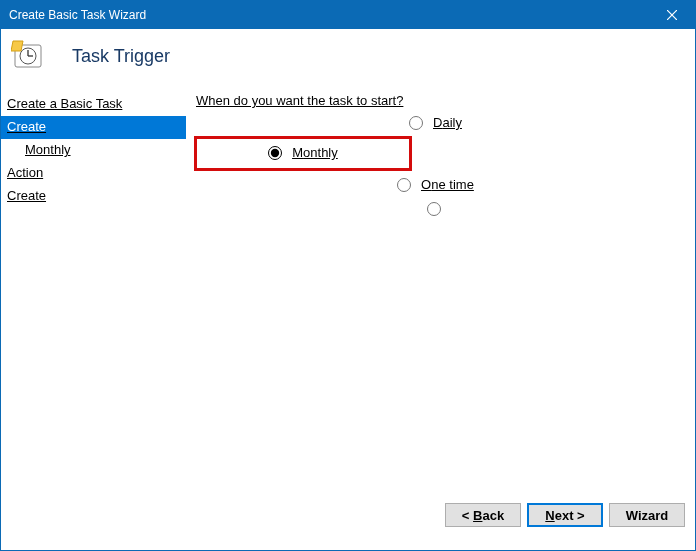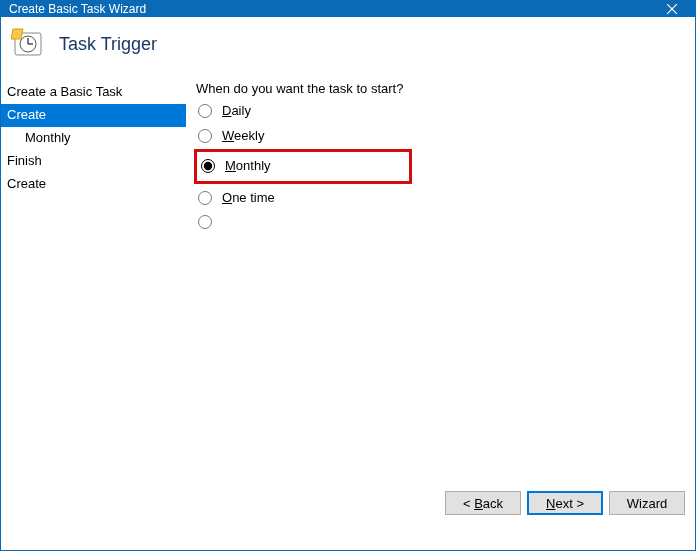--- a/index.html
+++ b/index.html
@@ -9,21 +9,21 @@
     font-size: 13px;
     color: #000;
     background: #fff;
     width: 696px;
     height: 551px;
     overflow: hidden;
     border: 1px solid #0b6ab5;
   }
   
   .titlebar {
-    height: 16px;
+    height: 28px;
     background: #0b6ab5;
     color: #fff;
     display: flex;
     align-items: center;
     justify-content: space-between;
     padding: 0 0 0 8px;
   }
   .titlebar-title {
     font-size: 12px;
   }
@@ -34,35 +34,36 @@
     align-items: center;
     justify-content: center;
     font-size: 14px;
     cursor: pointer;
   }
   
   .header {
     display: flex;
     align-items: center;
     padding: 10px 14px 16px 10px;
-    gap: 14px;
+    gap: 27px;
   }
   .header-icon {
     width: 34px;
     height: 34px;
   }
   .header-title {
     font-size: 18px;
     color: #193a65;
     font-weight: 400;
   }
   
   .main {
     display: flex;
     height: 410px;
+    text-decoration: underline;
   }
   .sidebar {
     width: 185px;
     padding: 4px 0 0 0;
   }
   .side-item {
     padding: 1px 6px 2px 6px;
     line-height: 20px;
     cursor: pointer;
   }
@@ -78,20 +79,21 @@
   .question {
     font-size: 13px;
     margin-bottom: 3px;
   }
   .radio-row {
     display: flex;
     align-items: center;
     gap: 6px;
     padding: 4px 2px 4px 2px;
     margin-bottom: 2px;
+    justify-content: center;
   }
   .radio-row input[type="radio"] {
     width: 14px;
     height: 14px;
     margin: 0 4px 0 0;
     accent-color: #000;
   }
   .radio-label {
     font-size: 13px;
   }
@@ -103,20 +105,21 @@
     margin: 0 0 2px -2px;
   }
   
   .footer {
     height: 40px;
     padding: 4px 10px 0 0;
     display: flex;
     justify-content: flex-end;
     gap: 6px;
     border-top: none;
+    font-weight: bold;
   }
   .btn {
     min-width: 76px;
     height: 24px;
     background: #e1e1e1;
     border: 1px solid #adadad;
     font: inherit;
     cursor: pointer;
     padding: 0 10px;
   }
@@ -147,33 +150,29 @@
     <polygon points="2,2 12,2 10,12 0,12" fill="#f7c948" stroke="#d4a017"></polygon>
   </svg>
   <div class="header-title">Task Trigger</div>
 </div>
 
 <div class="main">
   <div class="sidebar" id="sidebar">
       <div class="side-item">Create a Basic Task</div>
       <div class="side-item selected">Create</div>
       <div class="side-item sub">Monthly</div>
-      <div class="side-item">Finish</div>
+      <div class="side-item">Action</div>
       <div class="side-item">Create</div>
     </div>
   <div class="content">
     <div class="question">When do you want the task to start?</div>
     <div id="options">
         <label class="radio-row">
           <input type="radio" name="trigger" style="">
           <span class="radio-label"><span class="hotkey">D</span>aily</span>
-        </label>
-        <label class="radio-row">
-          <input type="radio" name="trigger" style="">
-          <span class="radio-label"><span class="hotkey">W</span>eekly</span>
         </label>
         <div class="highlight-box">
           <label class="radio-row">
             <input type="radio" name="trigger" checked="" style="">
             <span class="radio-label"><span class="hotkey">M</span>onthly</span>
           </label>
         </div>
         <label class="radio-row">
           <input type="radio" name="trigger" style="">
           <span class="radio-label"><span class="hotkey">O</span>ne time</span>

